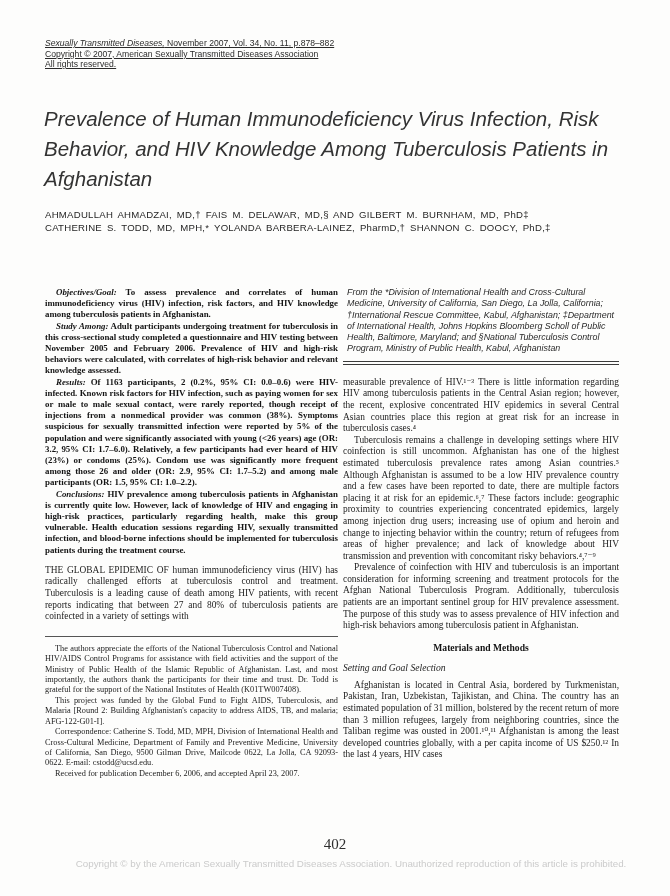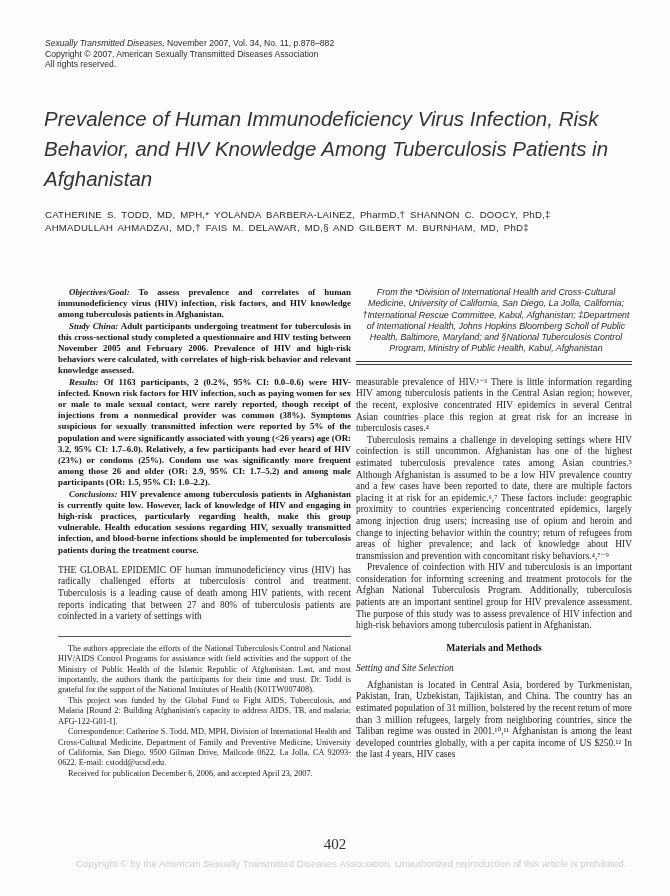--- a/index.html
+++ b/index.html
@@ -9,42 +9,42 @@
     margin:0 auto;
     background:#fdfdfc;
     overflow:hidden;
     font-family:"Liberation Serif","DejaVu Serif",serif;
     color:#1e1e1e;
   }
   
   .header-meta{
     position:absolute;left:45px;top:38px;width:560px;
     font-family:"Liberation Sans","DejaVu Sans",sans-serif;
-    font-size:8.6px;line-height:10.6px;color:#2a2a2a;
+    font-size:8.6px;line-height:10.6px;color:#2a2a2a;text-decoration:underline;
   }
   .journal-name{font-style:italic;}
   
   .article-title{
     position:absolute;left:44px;top:104px;width:585px;
     font-family:"Liberation Sans","DejaVu Sans",sans-serif;
     font-style:italic;font-weight:400;
     font-size:20.5px;line-height:30px;color:#333;
     margin:0;
   }
   
   .authors{
     position:absolute;left:45px;top:208px;width:585px;
     font-family:"Liberation Sans","DejaVu Sans",sans-serif;
     font-size:9.6px;line-height:13px;color:#262626;
     letter-spacing:.25px;word-spacing:2px;
   }
   
   .columns{
     position:absolute;left:45px;top:287px;width:581px;
-    display:flex;gap:5px;margin-left:13px;
+    display:flex;gap:5px;
   }
   .col-left{width:293px;}
   .col-right{width:276px;}
   
   .abstract p{
     margin:0;text-indent:11px;text-align:justify;
     font-size:8.9px;line-height:11.2px;font-weight:bold;color:#141414;
   }
   .abstract .sec-label{font-style:italic;}
   
@@ -57,21 +57,21 @@
   
   .footnote-block{
     margin-top:13px;border-top:1px solid #555;padding-top:7px;
   }
   .footnote-block p{
     margin:0;text-indent:10px;text-align:justify;
     font-size:8.3px;line-height:10.4px;color:#222;
   }
   
   .affiliation{
-    text-align:center;font-family:"Liberation Sans","DejaVu Sans",sans-serif;
+    text-align:left;font-family:"Liberation Sans","DejaVu Sans",sans-serif;
     font-style:italic;font-size:8.9px;line-height:11.3px;color:#2a2a2a;
     margin:0 0 6px 0;padding-left:4px;
   }
   .double-rule{height:2px;border-top:1px solid #3a3a3a;border-bottom:1px solid #3a3a3a;margin-bottom:12px;}
   .col-right .body-par{margin-bottom:0;}
   .section-heading{
     text-align:center;font-weight:bold;font-size:9.6px;line-height:12px;
     margin:10px 0 8px 0;color:#141414;
   }
   .subsection-heading{
@@ -95,30 +95,30 @@
 
   <div class="header-meta">
     <div><span class="journal-name">Sexually Transmitted Diseases,</span><span> November 2007, Vol. 34, No. 11, p.878–882</span></div>
     <div>Copyright © 2007, American Sexually Transmitted Diseases Association</div>
     <div>All rights reserved.</div>
   </div>
 
   <h1 class="article-title">Prevalence of Human Immunodeficiency Virus Infection, Risk Behavior, and HIV Knowledge Among Tuberculosis Patients in Afghanistan</h1>
 
   <div class="authors">
+    <div>AHMADULLAH AHMADZAI, MD,† FAIS M. DELAWAR, MD,§ AND GILBERT M. BURNHAM, MD, PhD‡</div>
     <div>CATHERINE S. TODD, MD, MPH,* YOLANDA BARBERA-LAINEZ, PharmD,† SHANNON C. DOOCY, PhD,‡</div>
-    <div>AHMADULLAH AHMADZAI, MD,† FAIS M. DELAWAR, MD,§ AND GILBERT M. BURNHAM, MD, PhD‡</div>
   </div>
 
   <div class="columns">
 
     <div class="col-left">
       <div class="abstract">
         <p><span class="sec-label">Objectives/Goal:</span><span> To assess prevalence and correlates of human immunodeficiency virus (HIV) infection, risk factors, and HIV knowledge among tuberculosis patients in Afghanistan.</span></p>
-        <p><span class="sec-label">Study China:</span><span> Adult participants undergoing treatment for tuberculosis in this cross-sectional study completed a questionnaire and HIV testing between November 2005 and February 2006. Prevalence of HIV and high-risk behaviors were calculated, with correlates of high-risk behavior and relevant knowledge assessed.</span></p>
+        <p><span class="sec-label">Study Among:</span><span> Adult participants undergoing treatment for tuberculosis in this cross-sectional study completed a questionnaire and HIV testing between November 2005 and February 2006. Prevalence of HIV and high-risk behaviors were calculated, with correlates of high-risk behavior and relevant knowledge assessed.</span></p>
         <p><span class="sec-label">Results:</span><span> Of 1163 participants, 2 (0.2%, 95% CI: 0.0–0.6) were HIV-infected. Known risk factors for HIV infection, such as paying women for sex or male to male sexual contact, were rarely reported, though receipt of injections from a nonmedical provider was common (38%). Symptoms suspicious for sexually transmitted infection were reported by 5% of the population and were significantly associated with young (&lt;26 years) age (OR: 3.2, 95% CI: 1.7–6.0). Relatively, a few participants had ever heard of HIV (23%) or condoms (25%). Condom use was significantly more frequent among those 26 and older (OR: 2.9, 95% CI: 1.7–5.2) and among male participants (OR: 1.5, 95% CI: 1.0–2.2).</span></p>
         <p><span class="sec-label">Conclusions:</span><span> HIV prevalence among tuberculosis patients in Afghanistan is currently quite low. However, lack of knowledge of HIV and engaging in high-risk practices, particularly regarding health, make this group vulnerable. Health education sessions regarding HIV, sexually transmitted infection, and blood-borne infections should be implemented for tuberculosis patients during the treatment course.</span></p>
       </div>
 
       <p class="body-par intro">THE GLOBAL EPIDEMIC OF human immunodeficiency virus (HIV) has radically challenged efforts at tuberculosis control and treatment. Tuberculosis is a leading cause of death among HIV patients, with recent reports indicating that between 27 and 80% of tuberculosis patients are coinfected in a variety of settings with</p>
 
       <div class="footnote-block">
         <p>The authors appreciate the efforts of the National Tuberculosis Control and National HIV/AIDS Control Programs for assistance with field activities and the support of the Ministry of Public Health of the Islamic Republic of Afghanistan. Last, and most importantly, the authors thank the participants for their time and trust. Dr. Todd is grateful for the support of the National Institutes of Health (K01TW007408).</p>
         <p>This project was funded by the Global Fund to Fight AIDS, Tuberculosis, and Malaria [Round 2: Building Afghanistan's capacity to address AIDS, TB, and malaria; AFG-122-G01-I].</p>
         <p>Correspondence: Catherine S. Todd, MD, MPH, Division of International Health and Cross-Cultural Medicine, Department of Family and Preventive Medicine, University of California, San Diego, 9500 Gilman Drive, Mailcode 0622, La Jolla, CA 92093-0622. E-mail: cstodd@ucsd.edu.</p>
@@ -128,21 +128,21 @@
 
     <div class="col-right">
       <p class="affiliation">From the *Division of International Health and Cross-Cultural Medicine, University of California, San Diego, La Jolla, California; †International Rescue Committee, Kabul, Afghanistan; ‡Department of International Health, Johns Hopkins Bloomberg Scholl of Public Health, Baltimore, Maryland; and §National Tuberculosis Control Program, Ministry of Public Health, Kabul, Afghanistan</p>
       <div class="double-rule"></div>
 
       <p class="body-par">measurable prevalence of HIV.¹⁻³ There is little information regarding HIV among tuberculosis patients in the Central Asian region; however, the recent, explosive concentrated HIV epidemics in several Central Asian countries place this region at great risk for an increase in tuberculosis cases.⁴</p>
       <p class="body-par indent">Tuberculosis remains a challenge in developing settings where HIV coinfection is still uncommon. Afghanistan has one of the highest estimated tuberculosis prevalence rates among Asian countries.⁵ Although Afghanistan is assumed to be a low HIV prevalence country and a few cases have been reported to date, there are multiple factors placing it at risk for an epidemic.⁶,⁷ These factors include: geographic proximity to countries experiencing concentrated epidemics, largely among injection drug users; increasing use of opium and heroin and change to injecting behavior within the country; return of refugees from areas of higher prevalence; and lack of knowledge about HIV transmission and prevention with concomitant risky behaviors.⁴,⁷⁻⁹</p>
       <p class="body-par indent">Prevalence of coinfection with HIV and tuberculosis is an important consideration for informing screening and treatment protocols for the Afghan National Tuberculosis Program. Additionally, tuberculosis patients are an important sentinel group for HIV prevalence assessment. The purpose of this study was to assess prevalence of HIV infection and high-risk behaviors among tuberculosis patient in Afghanistan.</p>
 
       <div class="section-heading">Materials and Methods</div>
-      <div class="subsection-heading">Setting and Site Selection</div>
+      <div class="subsection-heading">Setting and Goal Selection</div>
 
       <p class="body-par indent">Afghanistan is located in Central Asia, bordered by Turkmenistan, Pakistan, Iran, Uzbekistan, Tajikistan, and China. The country has an estimated population of 31 million, bolstered by the recent return of more than 3 million refugees, largely from neighboring countries, since the Taliban regime was ousted in 2001.¹⁰,¹¹ Afghanistan is among the least developed countries globally, with a per capita income of US $250.¹² In the last 4 years, HIV cases</p>
     </div>
 
   </div>
 
   <div class="page-number">402</div>
   <div class="copyright-footer">Copyright © by the American Sexually Transmitted Diseases Association. Unauthorized reproduction of this article is prohibited.</div>
 
 </div>

